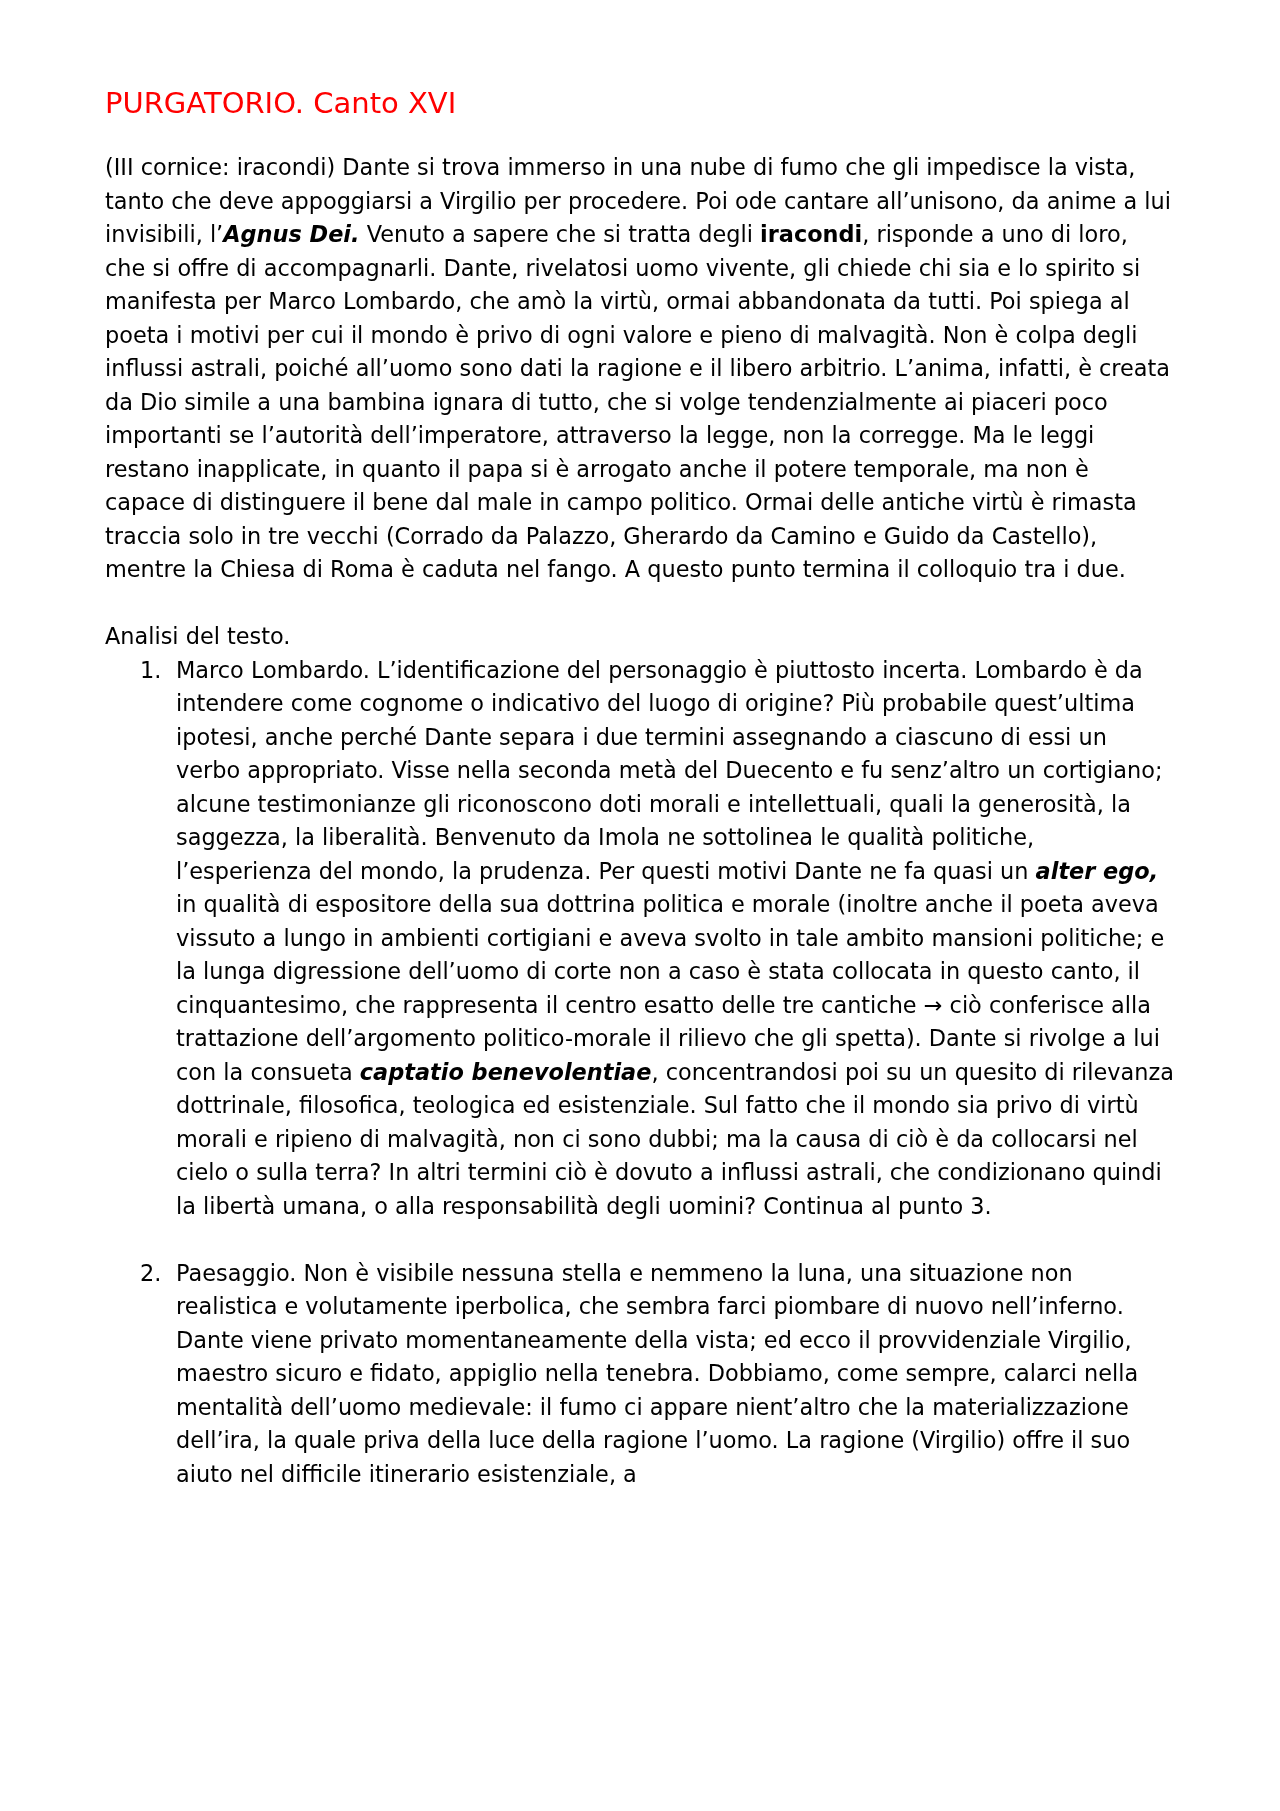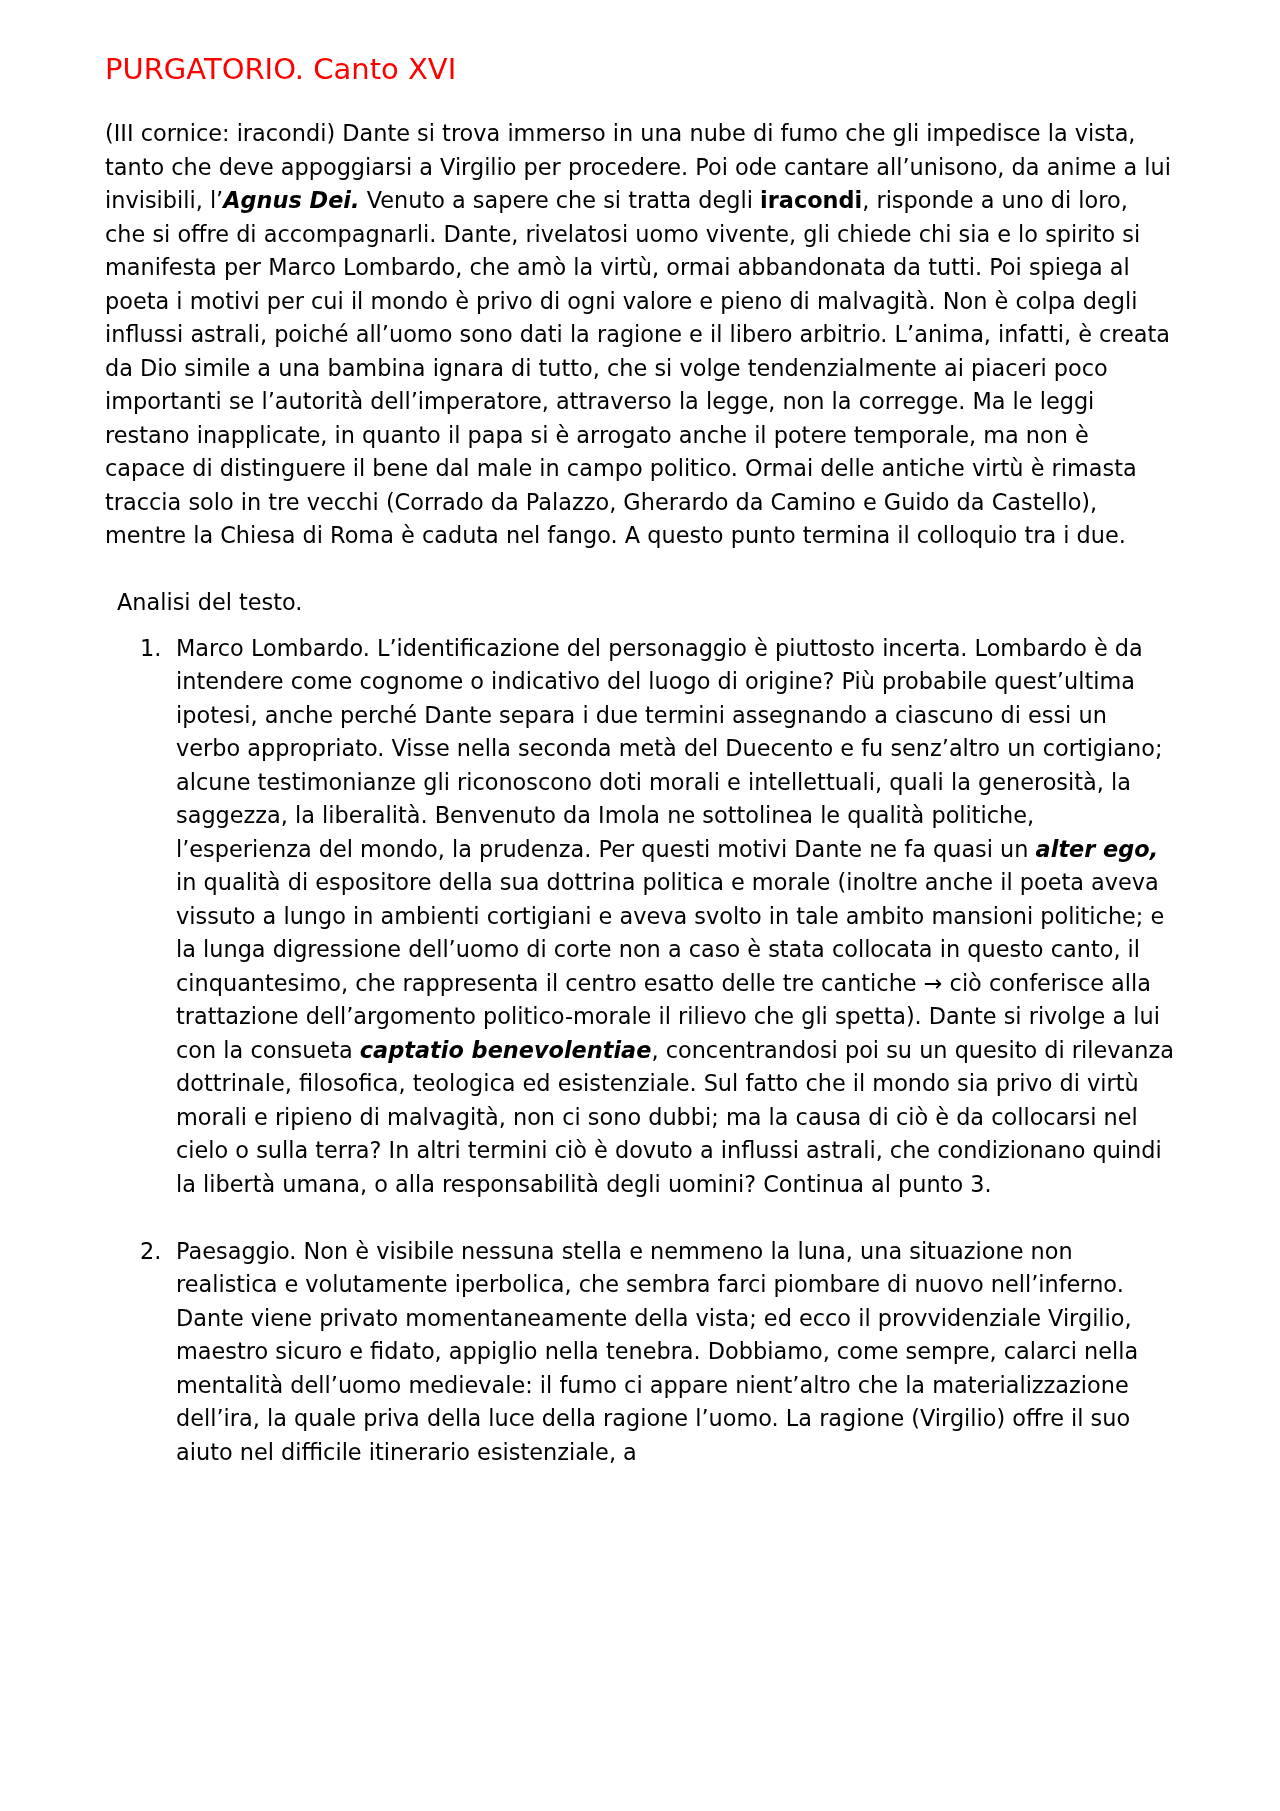--- a/index.html
+++ b/index.html
@@ -5,39 +5,39 @@
   html, body {
     margin: 0;
     padding: 0;
     background: #ffffff;
   }
   .page {
     width: 1280px;
     min-height: 1811px;
     box-sizing: border-box;
     background: #ffffff;
-    padding: 52px 105px 60px 105px;
+    padding: 86px 105px 60px 105px;
     font-family: "DejaVu Sans", "Liberation Sans", sans-serif;
     font-size: 22.4px;
     line-height: 33.5px;
     color: #000000;
   }
   .doc-title {
     font-size: 29px;
     line-height: 34px;
     font-weight: 400;
     margin: 0 0 31px 0;
     font-family: "DejaVu Sans", "Liberation Sans", sans-serif;
   }
   .doc-paragraph {
     margin: 0 0 33.5px 0;
     text-align: left;
   }
   .analysis-heading {
-    margin: 12px;
+    margin: 0;
   }
   .analysis-list {
     margin: 0;
     padding: 0;
     list-style: none;
   }
   .list-item {
     position: relative;
     padding-left: 71px;
     margin: 0;

